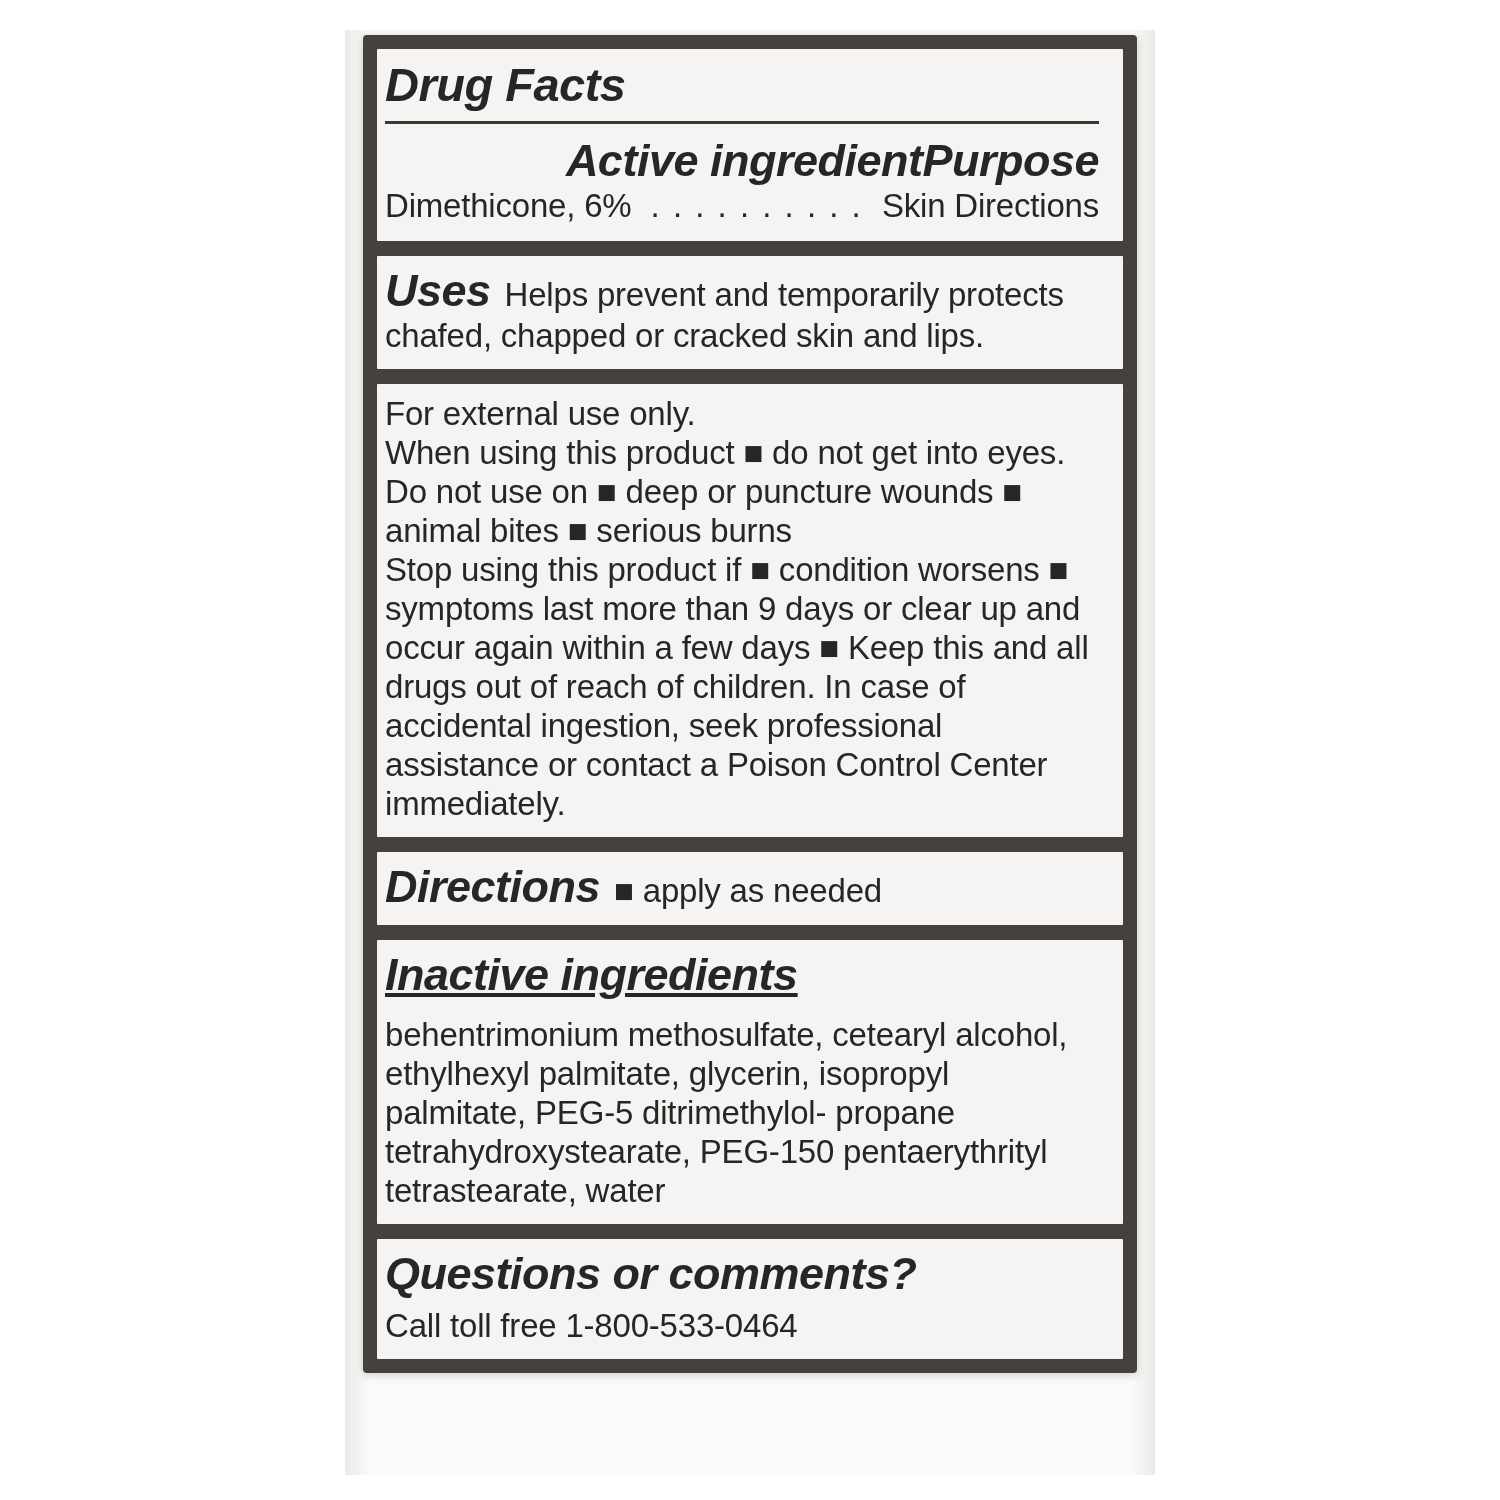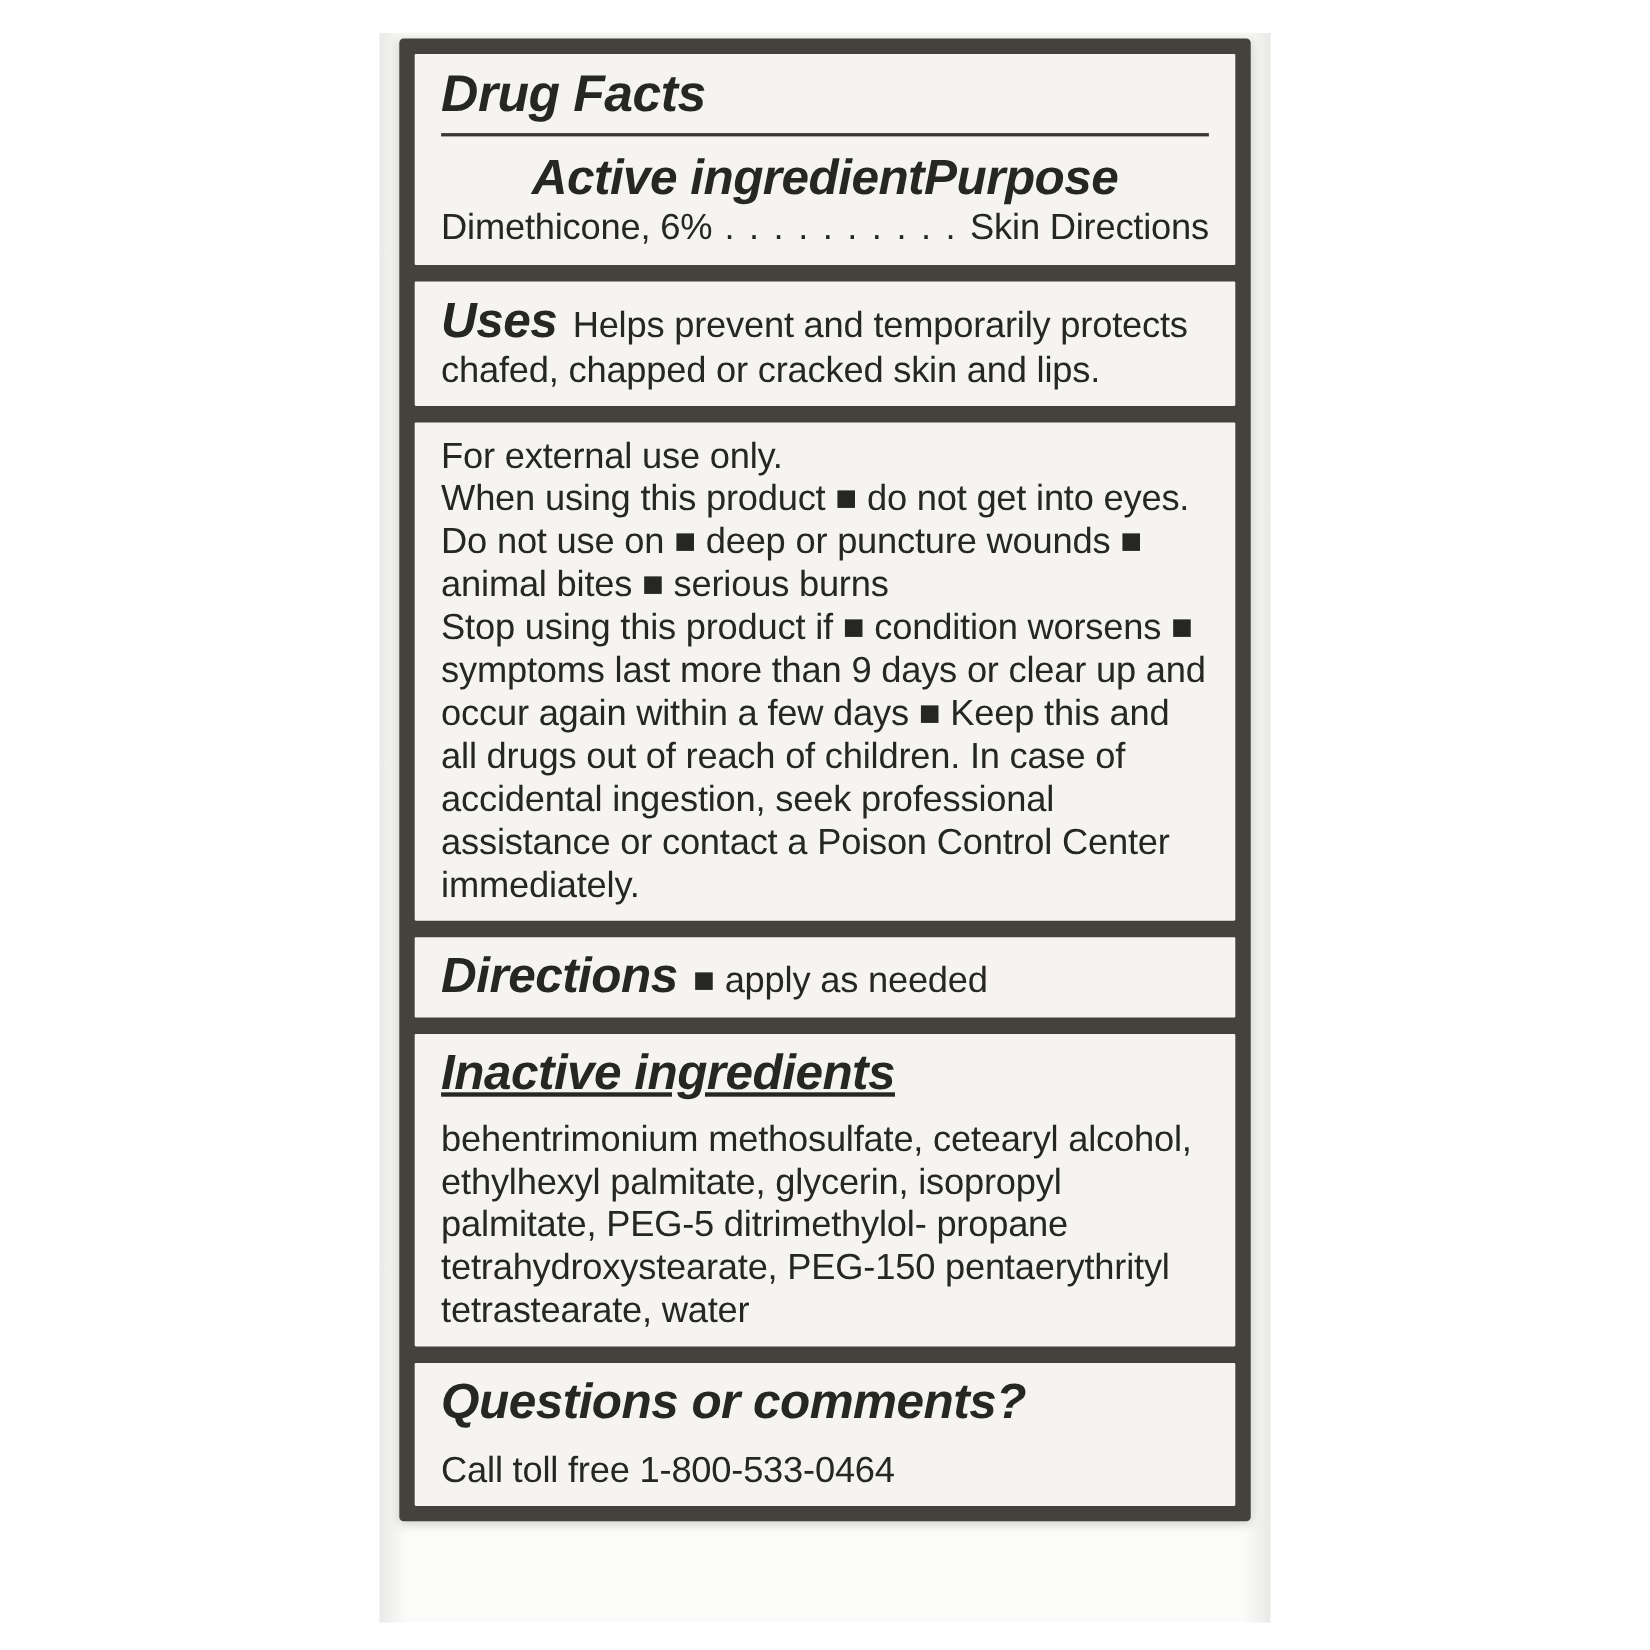--- a/index.html
+++ b/index.html
@@ -33,21 +33,21 @@
     border-radius: 4px;
     padding: 14px;
     display: flex;
     flex-direction: column;
     gap: 15px;
     box-shadow: 0 2px 10px rgba(0,0,0,0.18);
   }
   .panel {
     background: #f5f4f2;
     color: #262625;
-    padding: 10px 24px 14px 24px;
+    padding: 10px 24px 14px 8px;
     border-radius: 1px;
   }
   .heading {
     font-weight: bold;
     font-style: italic;
     font-size: 45px;
     letter-spacing: -0.5px;
     line-height: 1.1;
   }
   .body-text {
@@ -59,42 +59,42 @@
   p { margin: 0; }
 
   
   .title-rule {
     border: none;
     border-top: 3px solid #3a3835;
     margin: 10px 0 12px 0;
   }
   .ai-row {
     display: flex;
-    justify-content: center;
+    justify-content: flex-end;
     align-items: baseline;
   }
   .dim-row {
     display: flex;
     align-items: flex-start;
     font-size: 33px;
     line-height: 42px;
     letter-spacing: -0.2px;
     white-space: nowrap;
   }
   .dots {
     flex: 1;
     overflow: hidden;
     text-align: center;
     padding: 0 6px;
     letter-spacing: 2px;
   }
   .inline-head { margin-right: 14px; }
   .warn-head { margin-bottom: 6px; }
   .inactive-head { margin-bottom: 15px; text-decoration: underline; }
-  .q-head { margin-bottom: 18px; }
+  .q-head { margin-bottom: 8px; }
 </style>
 </head>
 <body>
 
 <div class="canvas">
   <div class="label-frame">
 
     <div class="panel">
       <div class="heading" style="font-size:47px">Drug Facts</div>
       <hr class="title-rule">

